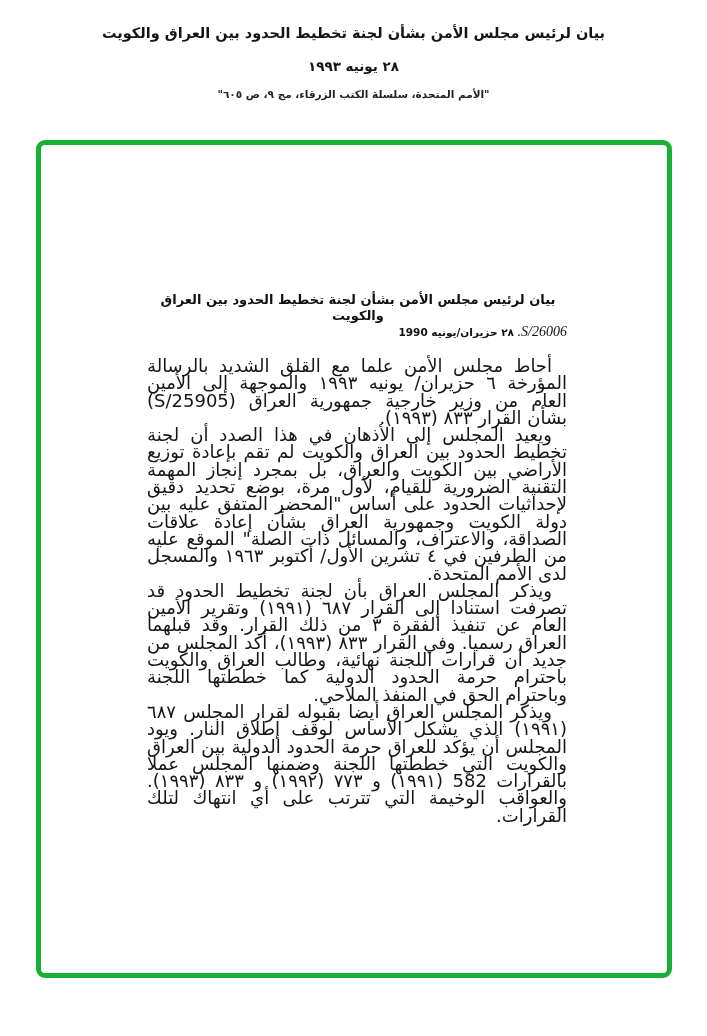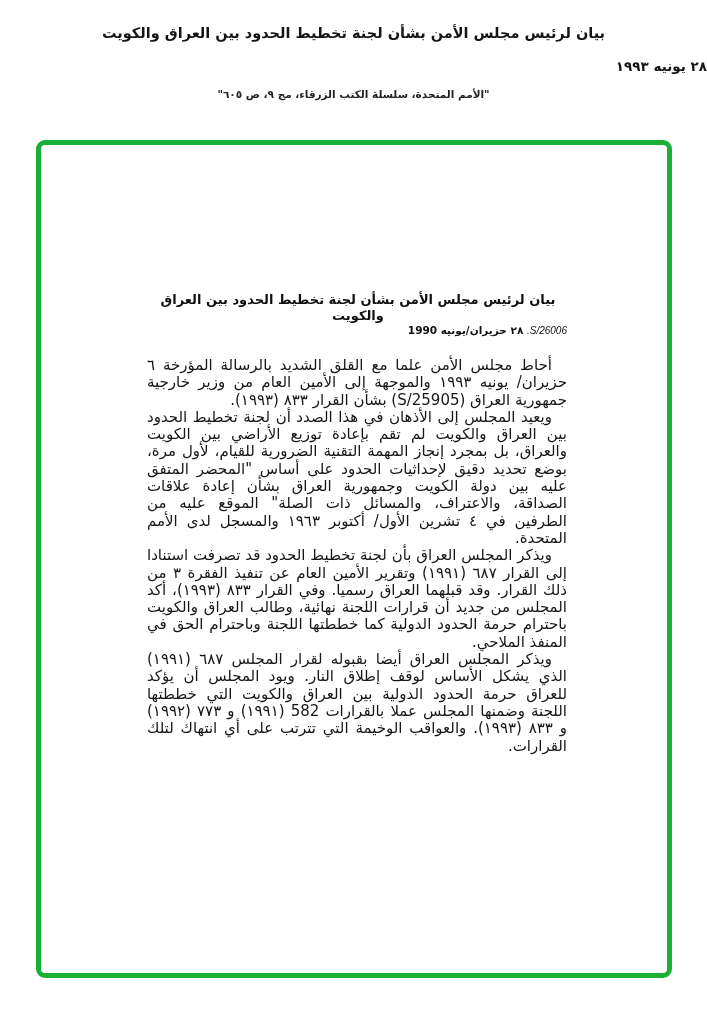--- a/index.html
+++ b/index.html
@@ -27,21 +27,20 @@
   }
   .h-title {
     font-size: 14.5px;
     font-weight: bold;
     line-height: 1.3;
   }
   .h-date {
     font-size: 13.5px;
     font-weight: bold;
     margin-top: 15px;
-    text-align: right;
   }
   .h-source {
     font-size: 10.5px;
     font-weight: bold;
     margin-top: 14px;
     color: #222;
   }
 
   
   .highlight-box {
@@ -78,33 +77,33 @@
     top: 179px;
     right: 100px;
     width: 420px;
     direction: rtl;
     text-align: right;
     font-size: 10.5px;
     font-weight: bold;
     color: #101010;
   }
   .ref-symbol {
-    font-family: Liberation Sans, sans-serif;
+    font-family: Liberation Serif, serif;
     font-style: italic;
     font-weight: normal;
-    font-size: 10px;
+    font-size: 14px;
   }
   .d-body {
     position: absolute;
     top: 212px;
     right: 100px;
     width: 420px;
     direction: rtl;
     text-align: justify;
-    font-size: 15px;
+    font-size: 18px;
     line-height: 17.3px;
     color: #161616;
   }
   .d-body p {
     margin: 0;
     padding: 0;
     text-indent: 15px;
   }
 </style>
 </head>

